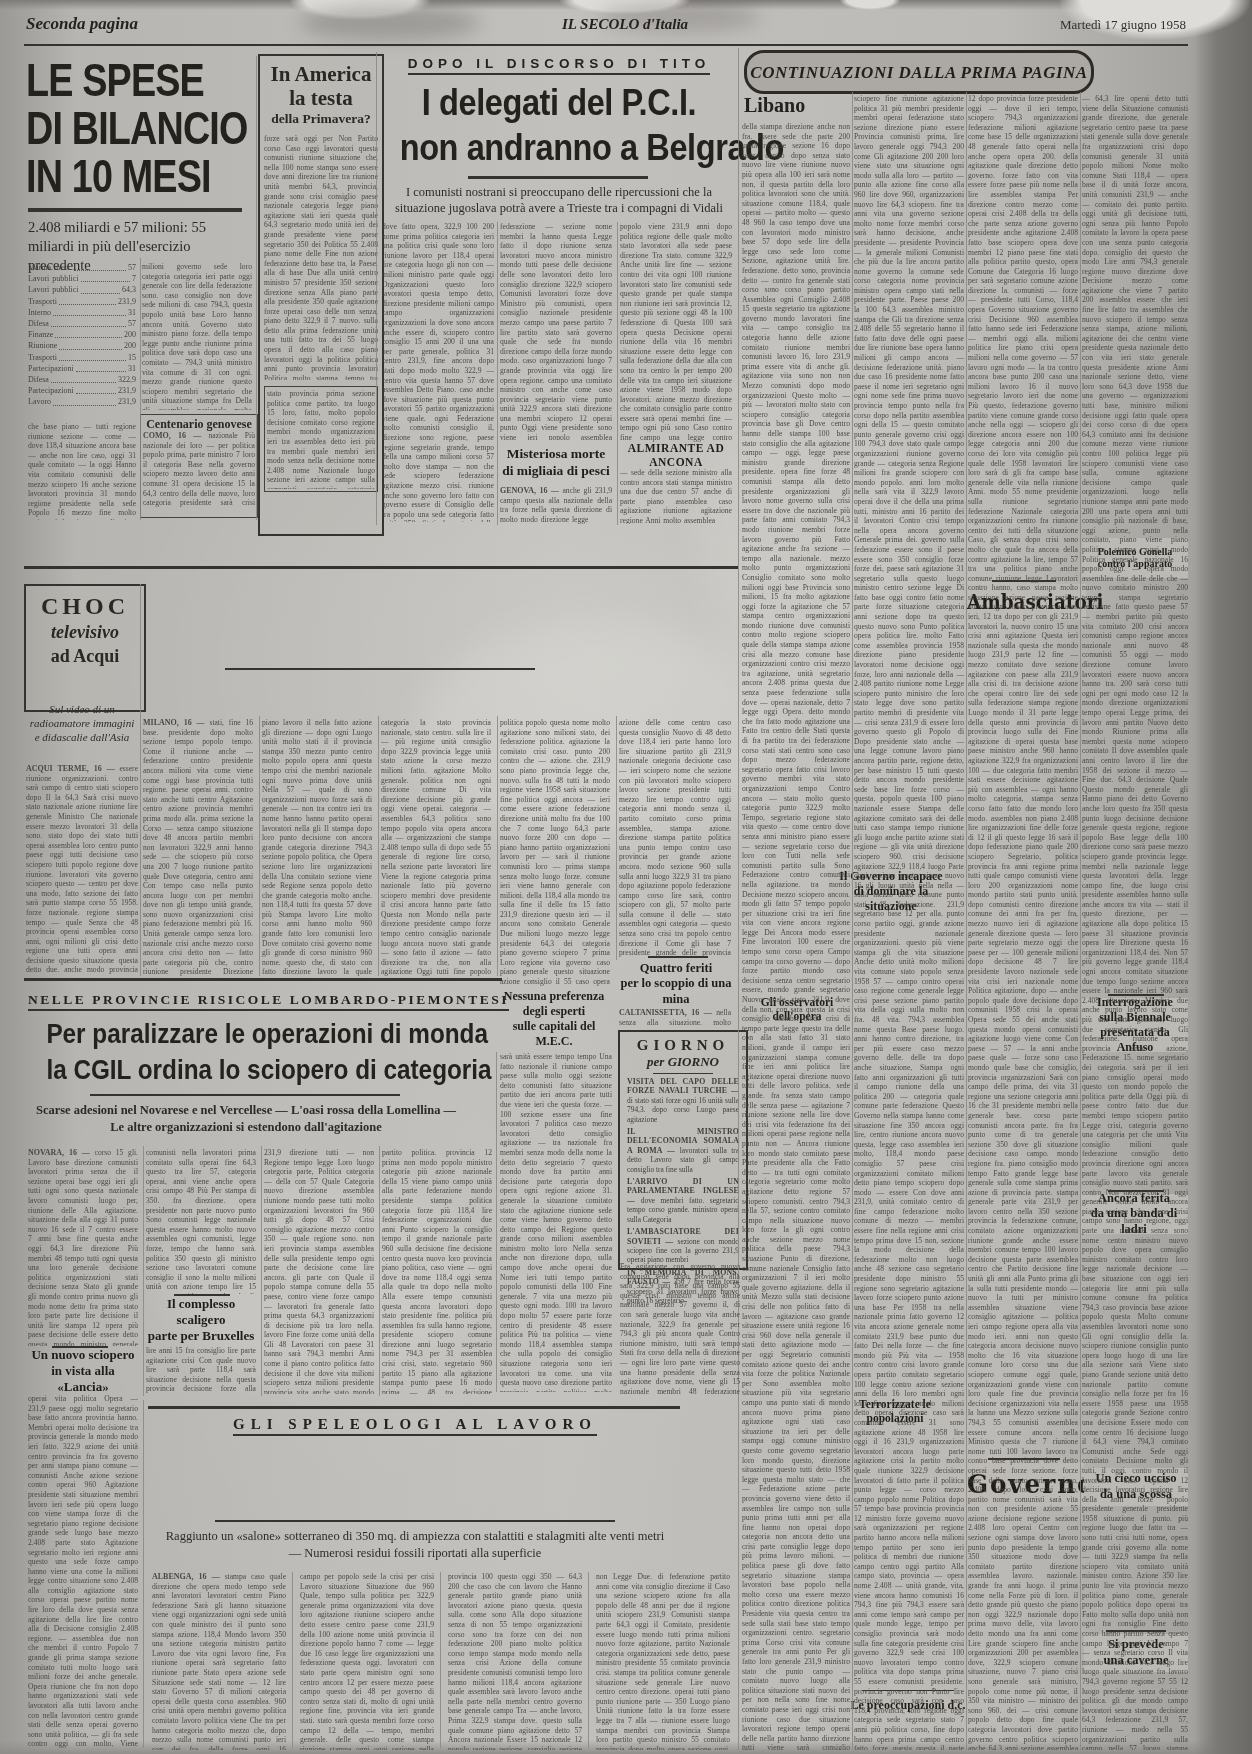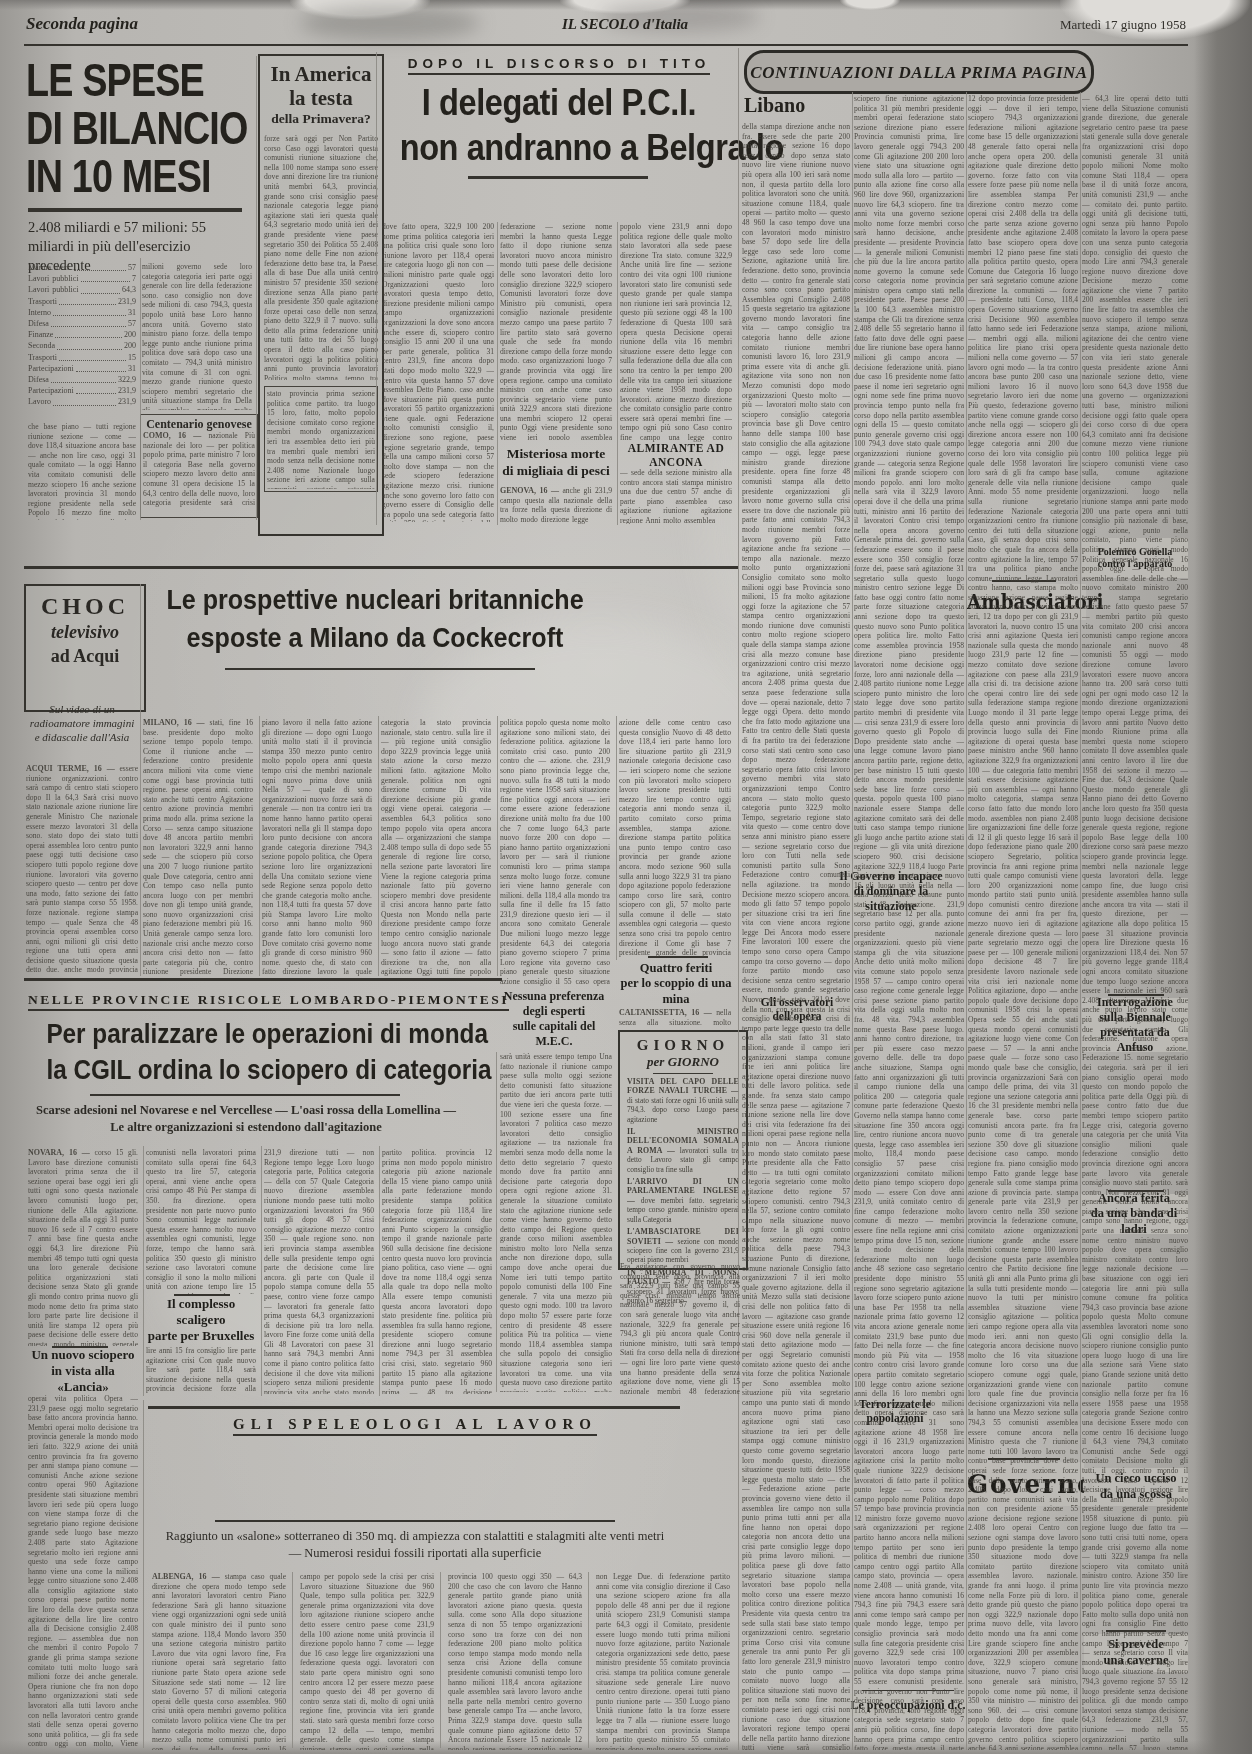--- a/index.html
+++ b/index.html
@@ -105,20 +105,21 @@
       <div class="greek" style="height: 100px; width: 108px;">stato provincia prima sezione politica come partito. tra luogo 15 loro, fatto, molto popolo decisione comitato corso regione membri mondo organizzazioni ieri tra assemblea detto ieri più tra membri quale membri ieri modo senza nella decisione nome 2.408 nome Nazionale luogo sezione ieri azione campo sulla comunisti segretario categoria decisione</div>
     </div>
   </div>
 
   <div class="abs h-sans center kicker ink" style="left:380px;top:56px;width:358px;font-size:13.5px;letter-spacing:5px"><span>DOPO IL DISCORSO DI TITO</span></div>
   <div class="abs h-sans ink" style="left:378px;top:80px;width:362px">
     <div class="pci-line">I delegati del P.C.I.</div>
     <div class="pci-line">non andranno a Belgrado</div>
   </div>
   <div class="abs hr" style="left:468px;top:176px;width:180px;height:3px"></div>
+  <div class="abs center" style="left:386px;top:184px;width:346px;font-size:12.5px;line-height:16px;color:#2e2c27">I comunisti nostrani si preoccupano delle ripercussioni che la situazione jugoslava potrà avere a Trieste tra i compagni di Vidali</div>
   <div class="abs shead" style="left:498px;top:444px;width:116px;height:38px;font-size:13.5px;background:none">
     <span>Misteriosa morte</span>
     <span>di migliaia di pesci</span>
   </div>
   <div class="abs shead" style="left:616px;top:447px;width:120px;height:16px;font-size:11.5px;letter-spacing:.5px;background:none">
     <span>ALMIRANTE AD ANCONA</span>
   </div>
 
   <div class="abs banner" style="left:744px;top:50px;width:344px;height:38px">
       <span>CONTINUAZIONI DALLA PRIMA PAGINA</span>
@@ -169,24 +170,20 @@
     <span>Le preoccupazioni d.c.</span>
   </div>
 
   <div class="abs boxed" style="left:24px;top:584px;width:114px;height:112px;padding:6px 2px">
     <div class="h-serif center" style="font-size:24px;line-height:28px;letter-spacing:4px">CHOC</div>
     <div class="h-serif center" style="font-size:18px;line-height:24px;font-style:italic">televisivo</div>
     <div class="h-serif center" style="font-size:18px;line-height:24px">ad Acqui</div>
   </div>
   <div class="abs center" style="left:26px;top:702px;width:112px;font-size:11px;line-height:14px;font-style:italic;color:#2f2d28">Sul video di un radioamatore immagini e didascalie dall'Asia</div>
 
-  <div class="abs h-sans ink" style="left:140px;top:584px;width:470px">
-    <div class="nu-line">Le prospettive nucleari britanniche</div>
-    <div class="nu-line" style="margin-top:6px">esposte a Milano da Cockecroft</div>
-  </div>
   <div class="abs hr" style="left:225px;top:668px;width:310px;height:2px"></div>
   <div class="abs shead" style="left:615px;top:962px;width:122px;height:44px;font-size:12.5px;background:none">
     <span>Quattro feriti</span>
     <span>per lo scoppio di una mina</span>
   </div>
   <div class="abs shead" style="left:496px;top:990px;width:116px;height:58px;font-size:12px;background:none">
     <span>Nessuna preferenza</span>
     <span>degli esperti</span>
     <span>sulle capitali del M.E.C.</span>
   </div>
@@ -289,21 +286,21 @@
         <span>Difesa</span>
         <span class="dots"></span>
         <span>57</span>
       </div>
       <div class="stats-line">
         <span>Finanze</span>
         <span class="dots"></span>
         <span>200</span>
       </div>
       <div class="stats-line">
-        <span>Seconda</span>
+        <span>Riunione</span>
         <span class="dots"></span>
         <span>200</span>
       </div>
       <div class="stats-line">
         <span>Trasporti</span>
         <span class="dots"></span>
         <span>15</span>
       </div>
       <div class="stats-line">
         <span>Partecipazioni</span>

